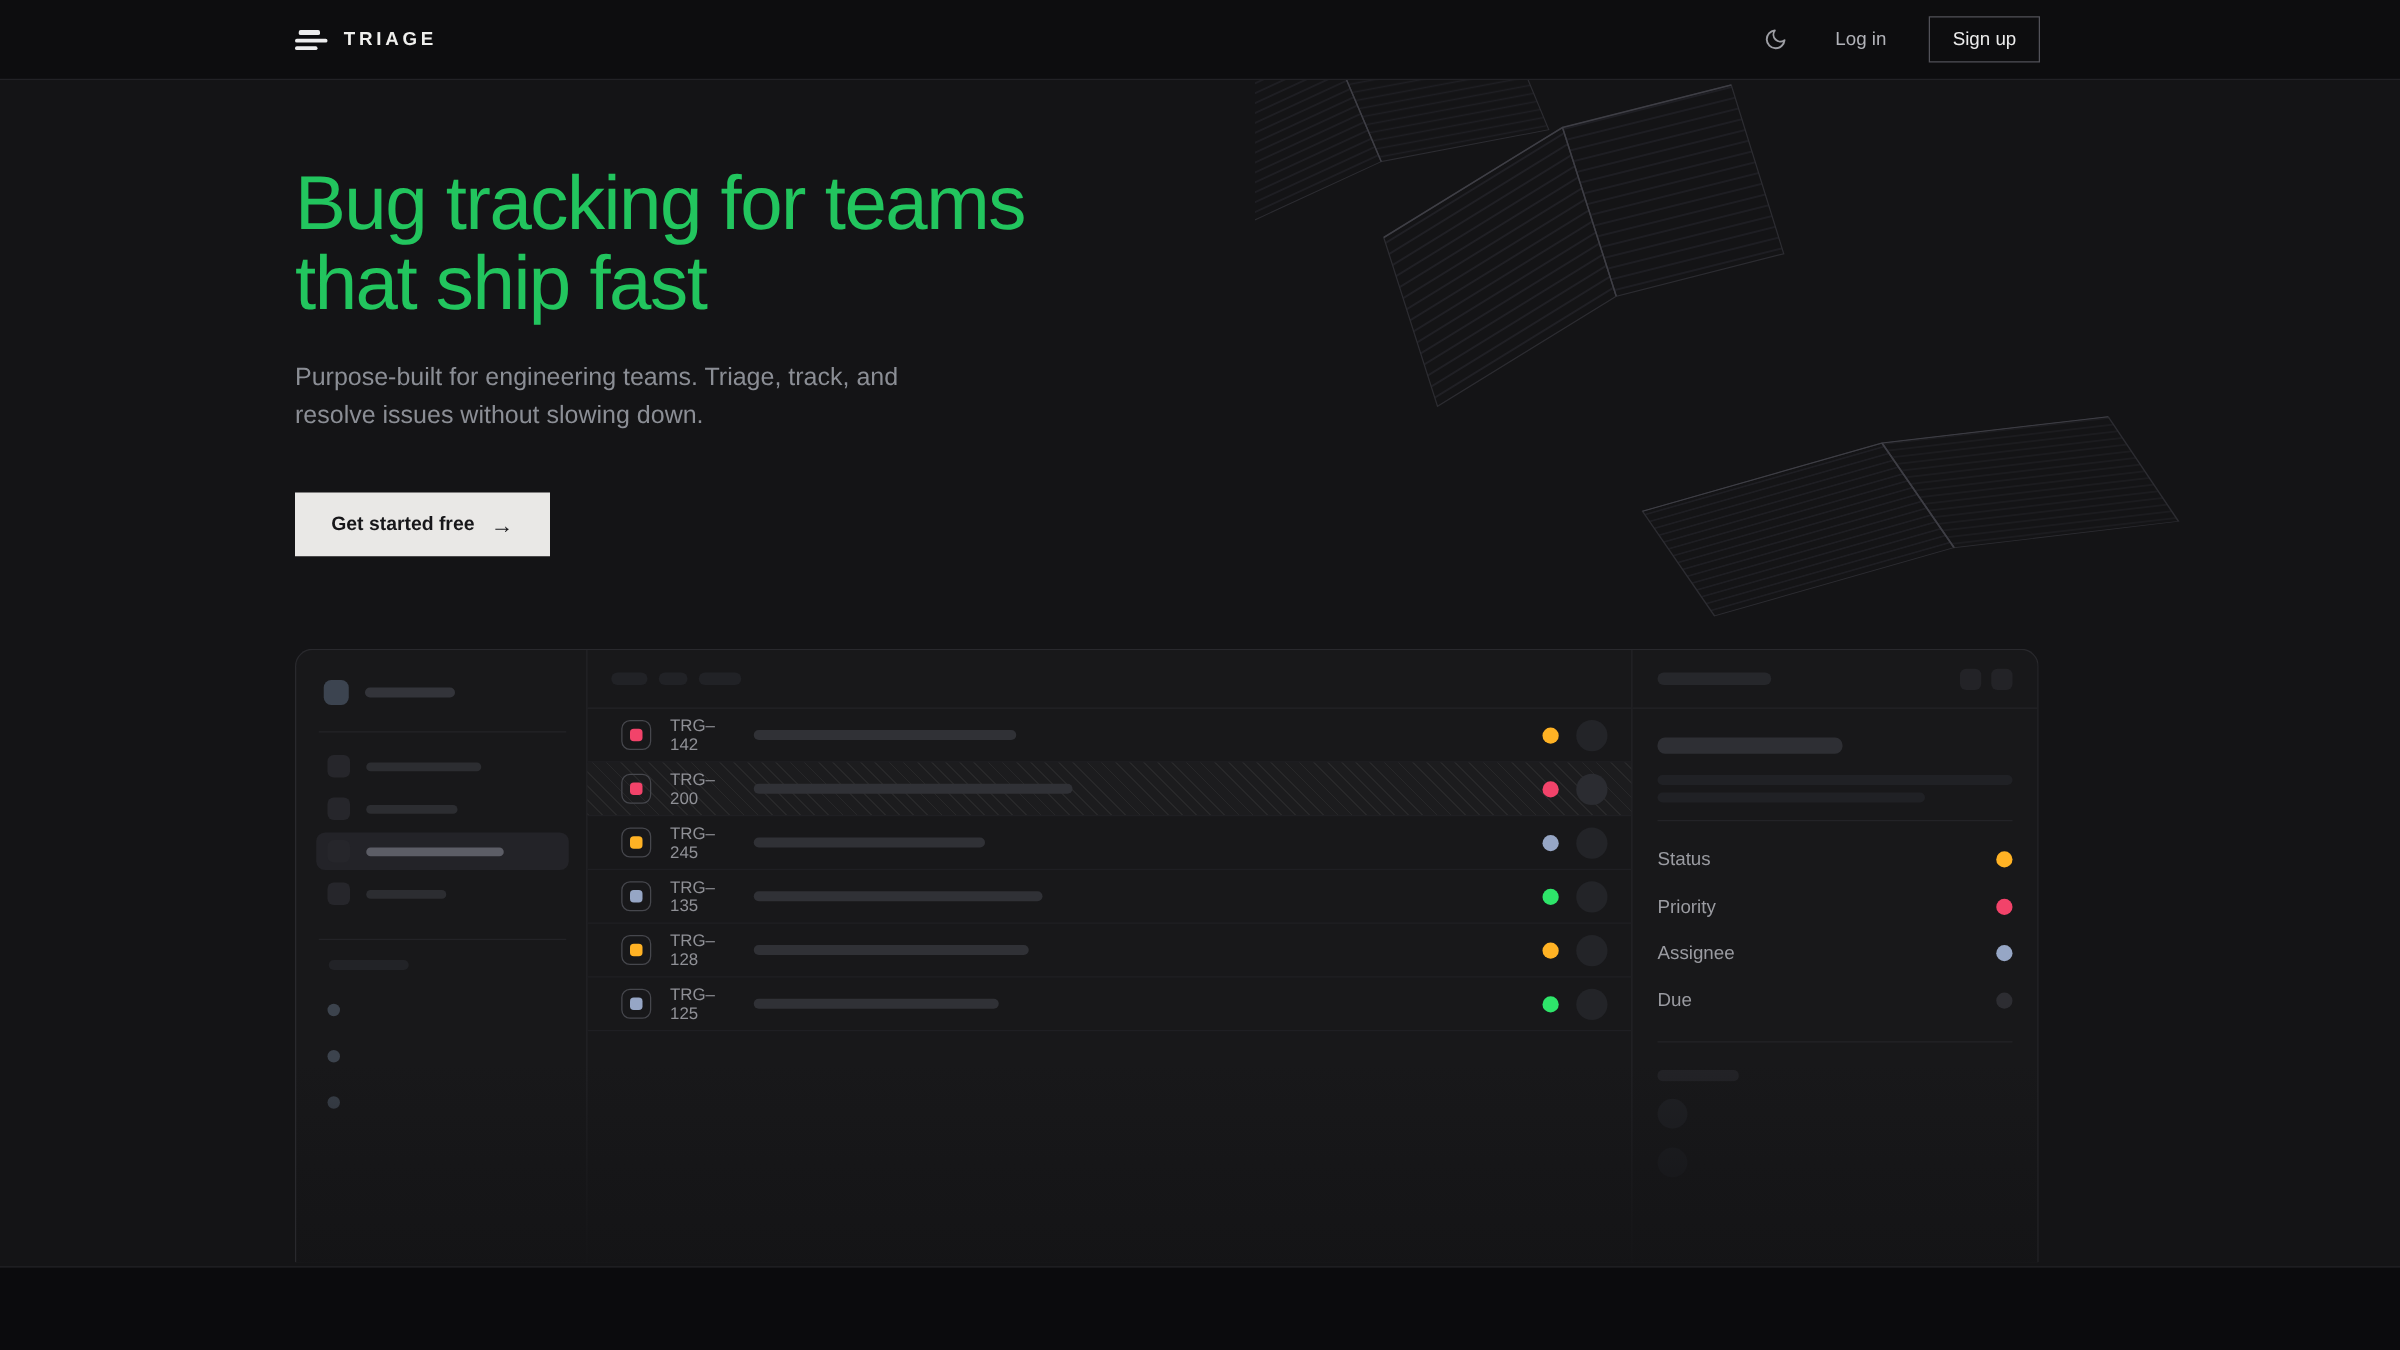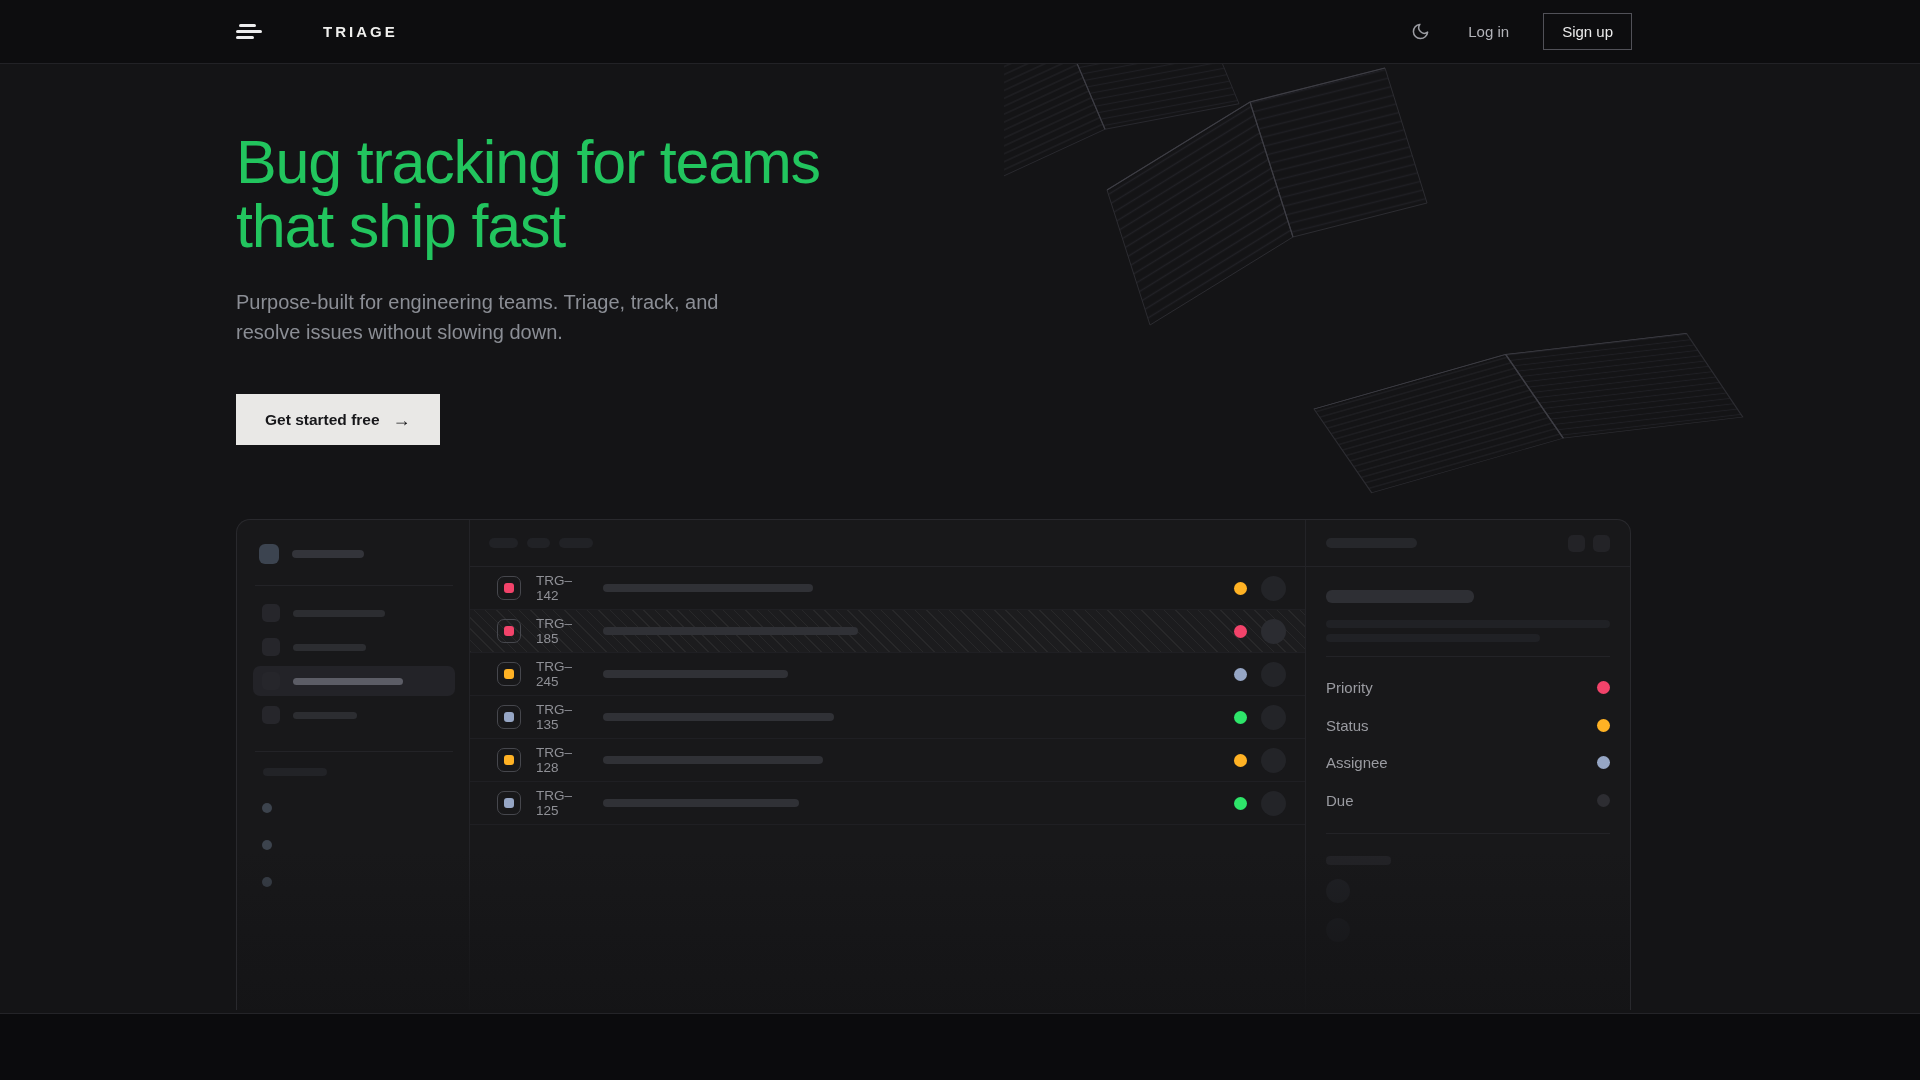--- a/index.html
+++ b/index.html
@@ -10,21 +10,21 @@
     -webkit-font-smoothing:antialiased;
   }
 
   
   .nav {
     position:relative; z-index:5; height:64px; background:#0d0d0f;
     border-bottom:1px solid #222226;
     display:flex; align-items:center; justify-content:space-between;
     padding:0 288px 0 236px;
   }
-  .brand { display:flex; align-items:center; cursor:pointer;gap:48px; }
+  .brand { display:flex; align-items:flex-end; cursor:pointer; }
   .logo-icon { display:flex; flex-direction:column; gap:3px; }
   .logo-icon i { display:block; height:3.2px; background:#ededee; border-radius:1.5px; }
   .logo-icon i.b1 { width:17px; margin-left:3px; }
   .logo-icon i.b2 { width:26px; }
   .logo-icon i.b3 { width:18px; }
   .brand-name { color:#efefed; font-weight:700; font-size:15px; letter-spacing:3px; margin-left:13px; }
   .nav-right { display:flex; align-items:center; gap:34px; }
   .theme-toggle { background:none; border:none; padding:4px; cursor:pointer; display:flex; }
   .login { color:#b2b3b9; font-size:15px; text-decoration:none; cursor:pointer; }
   .signup {
@@ -230,21 +230,21 @@
               </span>
     <span class="mk-id">TRG–142</span>
     <span class="mk-bar" style="width: 210px;"></span>
     <span class="mk-dot" style="background: rgb(255, 178, 36);"></span>
     <span class="mk-avatar"></span>
   </div>
             <div class="mk-row selected">
     <span class="mk-ico">
                 <i style="background: rgb(242, 67, 106);"></i>
               </span>
-    <span class="mk-id">TRG–185</span>
+    <span class="mk-id">TRG–200</span>
     <span class="mk-bar" style="width: 255px;"></span>
     <span class="mk-dot" style="background: rgb(242, 67, 106);"></span>
     <span class="mk-avatar"></span>
   </div>
             <div class="mk-row">
     <span class="mk-ico">
                 <i style="background: rgb(255, 178, 36);"></i>
               </span>
     <span class="mk-id">TRG–245</span>
     <span class="mk-bar" style="width: 185px;"></span>
@@ -287,26 +287,26 @@
           <span class="mk-sq" style="margin-left:auto"></span>
           <span class="mk-sq"></span>
         </div>
         <div class="mk-detail-body">
           <div class="dt-title"></div>
           <div class="dt-line1"></div>
           <div class="dt-line2"></div>
           <div class="dt-div"></div>
           <div class="dt-fields" id="dt-fields">
               <div class="dt-field">
+    <span class="dt-label">Status</span>
+    <span class="dt-dot" style="background: rgb(255, 178, 36);"></span>
+  </div>
+              <div class="dt-field">
     <span class="dt-label">Priority</span>
     <span class="dt-dot" style="background: rgb(242, 67, 106);"></span>
-  </div>
-              <div class="dt-field">
-    <span class="dt-label">Status</span>
-    <span class="dt-dot" style="background: rgb(255, 178, 36);"></span>
   </div>
               <div class="dt-field">
     <span class="dt-label">Assignee</span>
     <span class="dt-dot" style="background: rgb(150, 166, 197);"></span>
   </div>
               <div class="dt-field">
     <span class="dt-label">Due</span>
     <span class="dt-dot" style="background: rgb(45, 45, 50);"></span>
   </div>
             </div>

